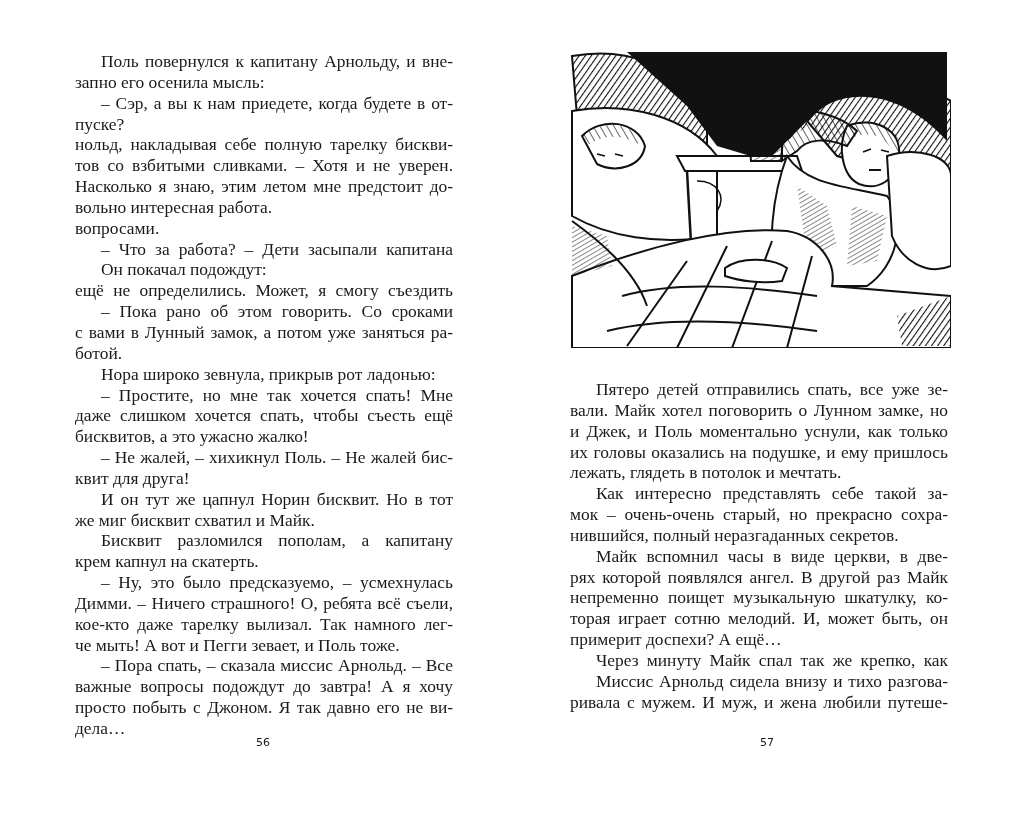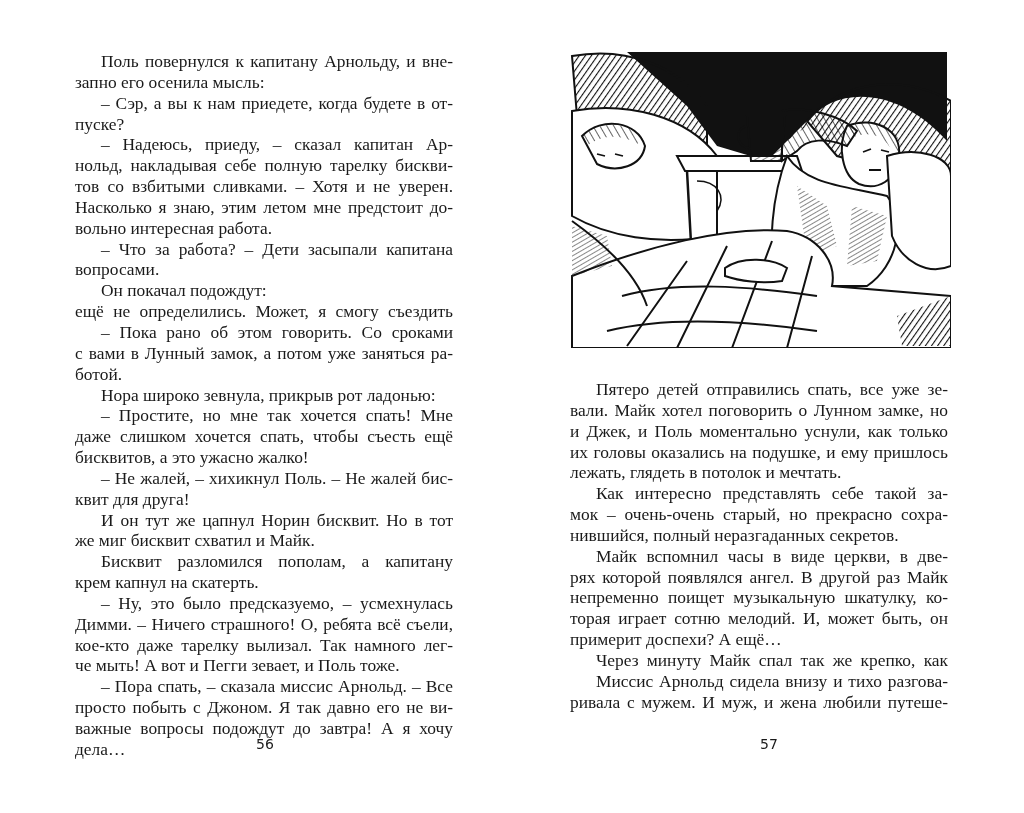--- a/index.html
+++ b/index.html
@@ -16,65 +16,64 @@
       text-align: justify;
     }
     .page-left .text-block { left: 75px; top: 51px; width: 378px; }
     .page-right .text-block { left: 58px; top: 379px; width: 378px; }
     .line { display: block; white-space: nowrap; text-align-last: justify; text-align: justify; }
     .line.indent { padding-left: 26px; }
     .line.last { text-align-last: left; }
     .page-num {
       position: absolute; top: 736px;
       font-family: "DejaVu Sans", sans-serif;
-      font-size: 14px; color: #1a1a1a;
+      font-size: 11px; color: #1a1a1a;
     }
     .page-left .page-num { left: 256px; }
     .page-right .page-num { left: 248px; text-align: right; }
     .illustration { position: absolute; left: 55px; top: 46px; width: 384px; height: 302px; }
     .illustration svg { width: 100%; height: 100%; display: block; }
   </style>
 </head>
 <body>
 
 <div class="page page-left">
   <div class="text-block" id="left-text">
       <span class="line indent">Поль повернулся к капитану Арнольду, и вне-</span>
       <span class="line last">запно его осенила мысль:</span>
       <span class="line indent">– Сэр, а вы к нам приедете, когда будете в от-</span>
       <span class="line last">пуске?</span>
-      <span class="line indent">– Надеюсь, приеду, – сказал капитан Ар-</span>
       <span class="line">нольд, накладывая себе полную тарелку бискви-</span>
       <span class="line">тов со взбитыми сливками. – Хотя и не уверен.</span>
       <span class="line">Насколько я знаю, этим летом мне предстоит до-</span>
       <span class="line last">вольно интересная работа.</span>
+      <span class="line last">вопросами.</span>
       <span class="line indent">– Что за работа? – Дети засыпали капитана</span>
-      <span class="line last">вопросами.</span>
       <span class="line indent last">Он покачал подождут:</span>
       <span class="line">ещё не определились. Может, я смогу съездить</span>
       <span class="line indent">– Пока рано об этом говорить. Со сроками</span>
       <span class="line">с вами в Лунный замок, а потом уже заняться ра-</span>
       <span class="line last">ботой.</span>
       <span class="line indent last">Нора широко зевнула, прикрыв рот ладонью:</span>
       <span class="line indent">– Простите, но мне так хочется спать! Мне</span>
       <span class="line">даже слишком хочется спать, чтобы съесть ещё</span>
       <span class="line last">бисквитов, а это ужасно жалко!</span>
       <span class="line indent">– Не жалей, – хихикнул Поль. – Не жалей бис-</span>
       <span class="line last">квит для друга!</span>
       <span class="line indent">И он тут же цапнул Норин бисквит. Но в тот</span>
       <span class="line last">же миг бисквит схватил и Майк.</span>
       <span class="line indent">Бисквит разломился пополам, а капитану</span>
       <span class="line last">крем капнул на скатерть.</span>
       <span class="line indent">– Ну, это было предсказуемо, – усмехнулась</span>
       <span class="line">Димми. – Ничего страшного! О, ребята всё съели,</span>
       <span class="line">кое-кто даже тарелку вылизал. Так намного лег-</span>
       <span class="line last">че мыть! А вот и Пегги зевает, и Поль тоже.</span>
       <span class="line indent">– Пора спать, – сказала миссис Арнольд. – Все</span>
+      <span class="line">важные вопросы подождут до завтра! А я хочу</span>
       <span class="line">просто побыть с Джоном. Я так давно его не ви-</span>
-      <span class="line">важные вопросы подождут до завтра! А я хочу</span>
       <span class="line last">дела…</span>
     </div>
   <div class="page-num">56</div>
 </div>
 
 <div class="page page-right">
   <div class="illustration">
     <svg viewBox="0 0 384 302" xmlns="http://www.w3.org/2000/svg">
       <defs>
         <pattern id="hatch" patternUnits="userSpaceOnUse" width="5" height="5" patternTransform="rotate(35)">

